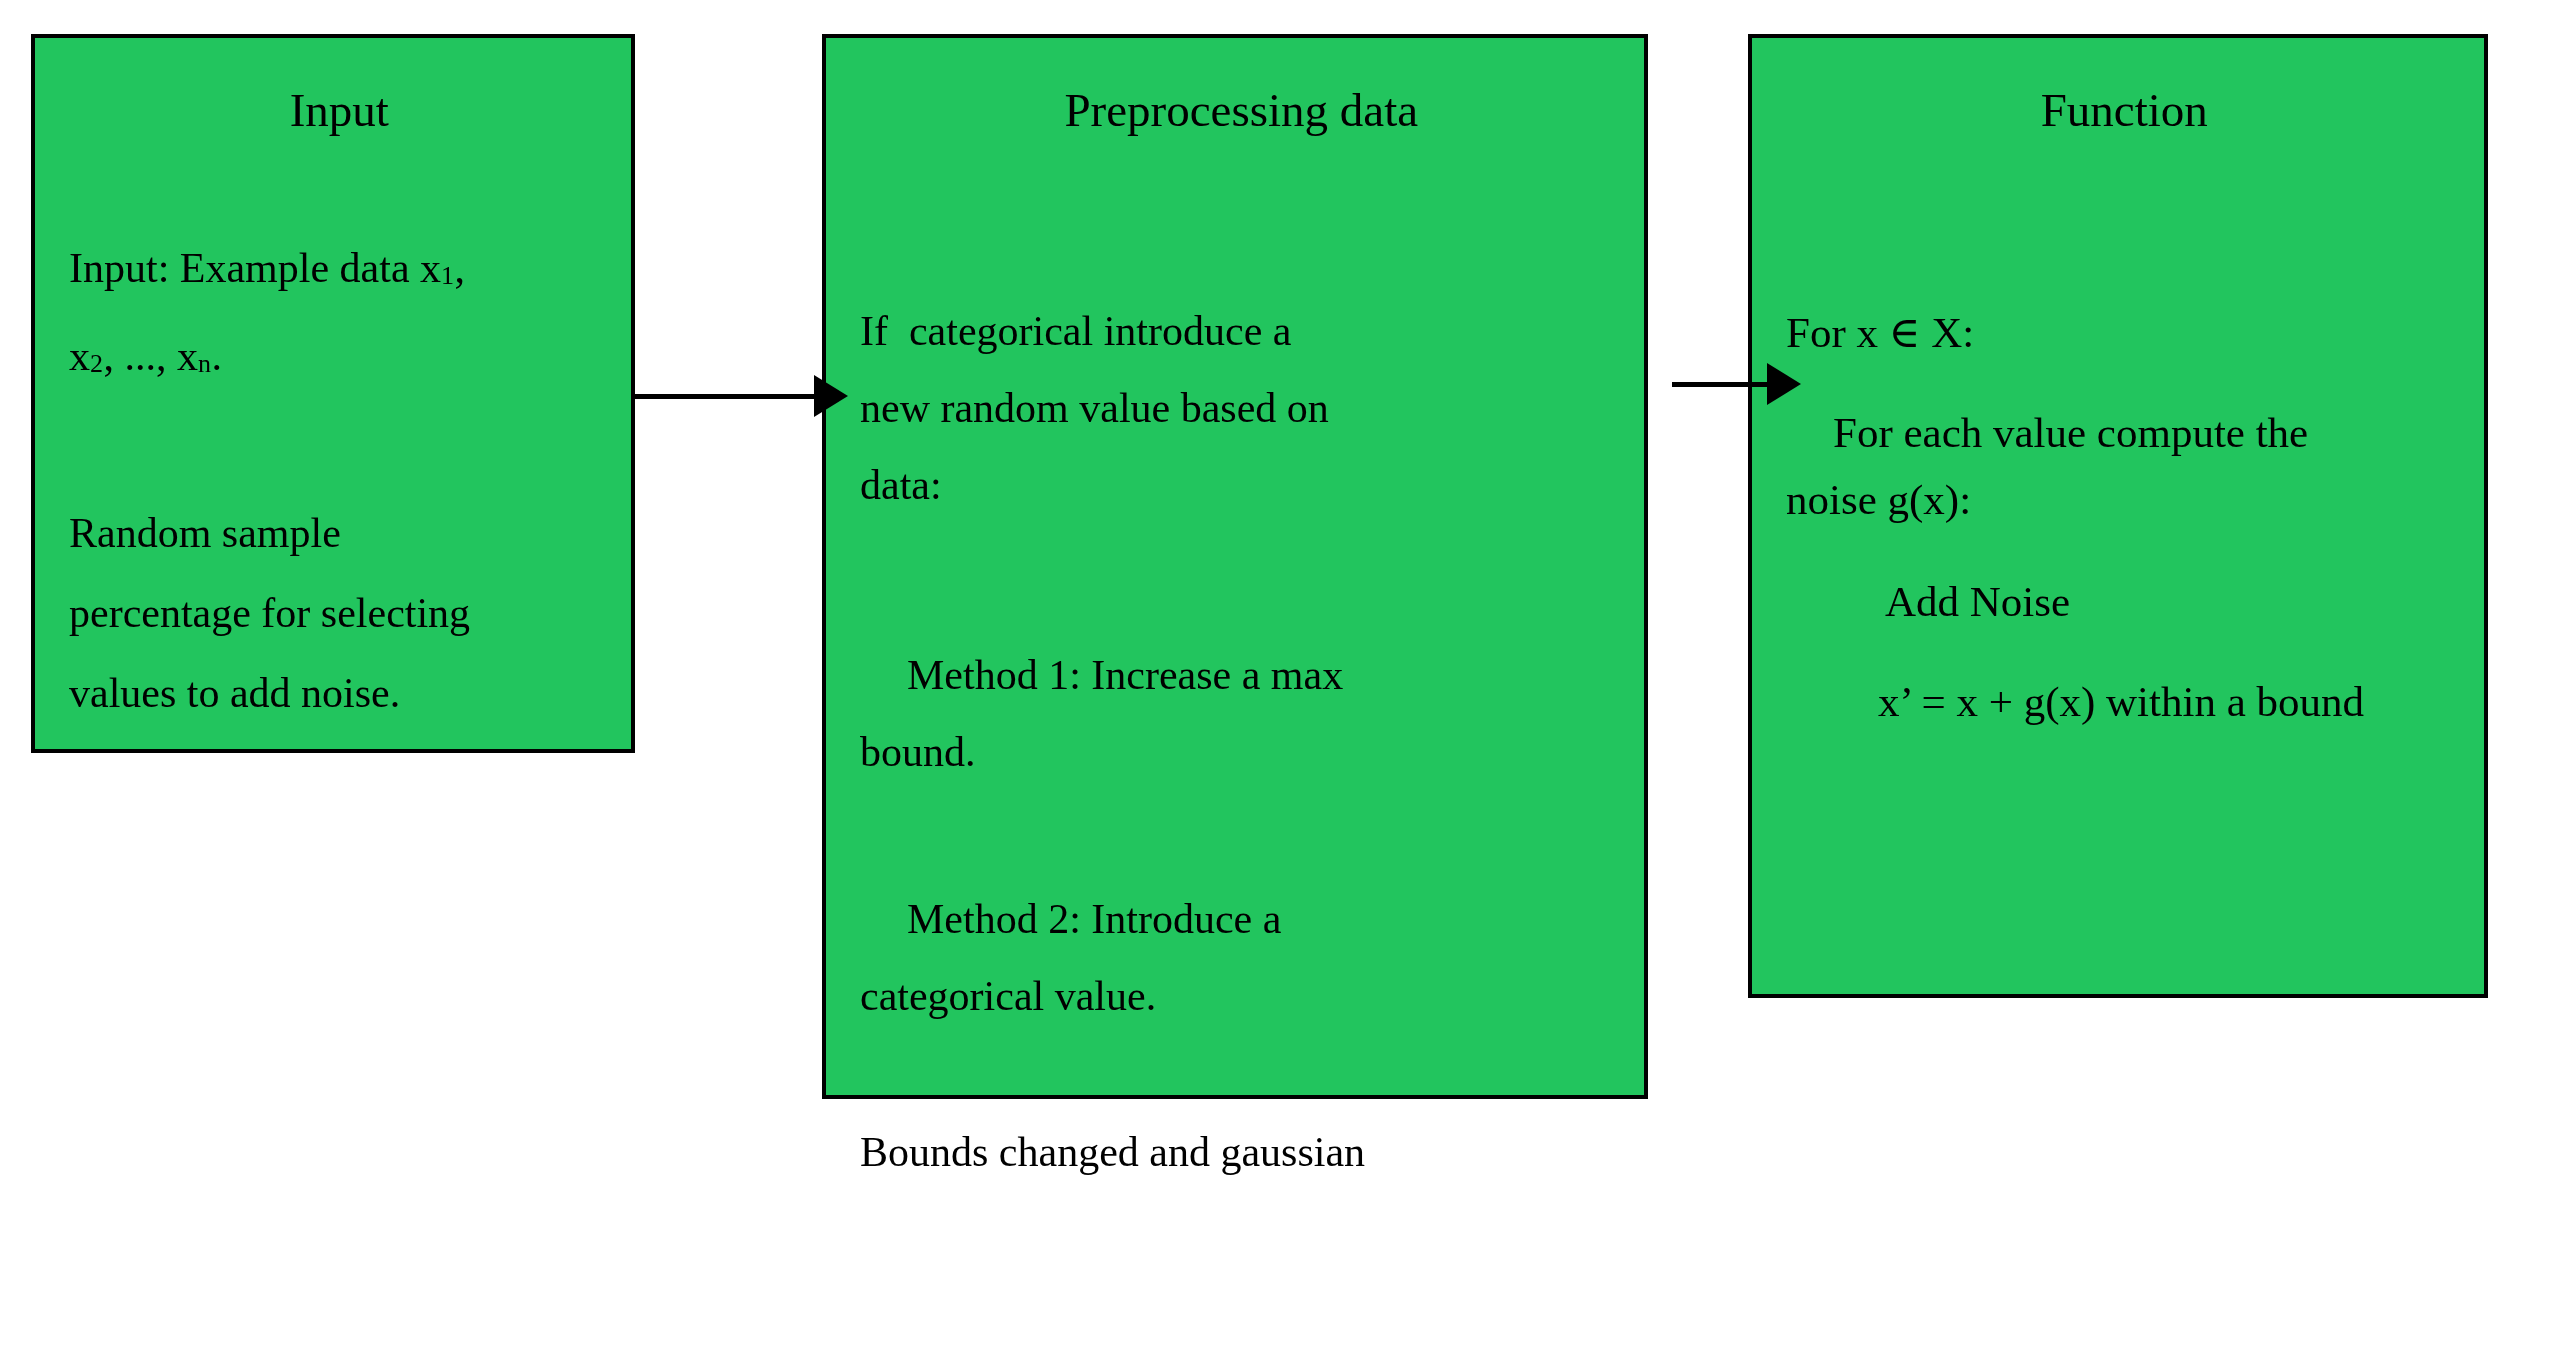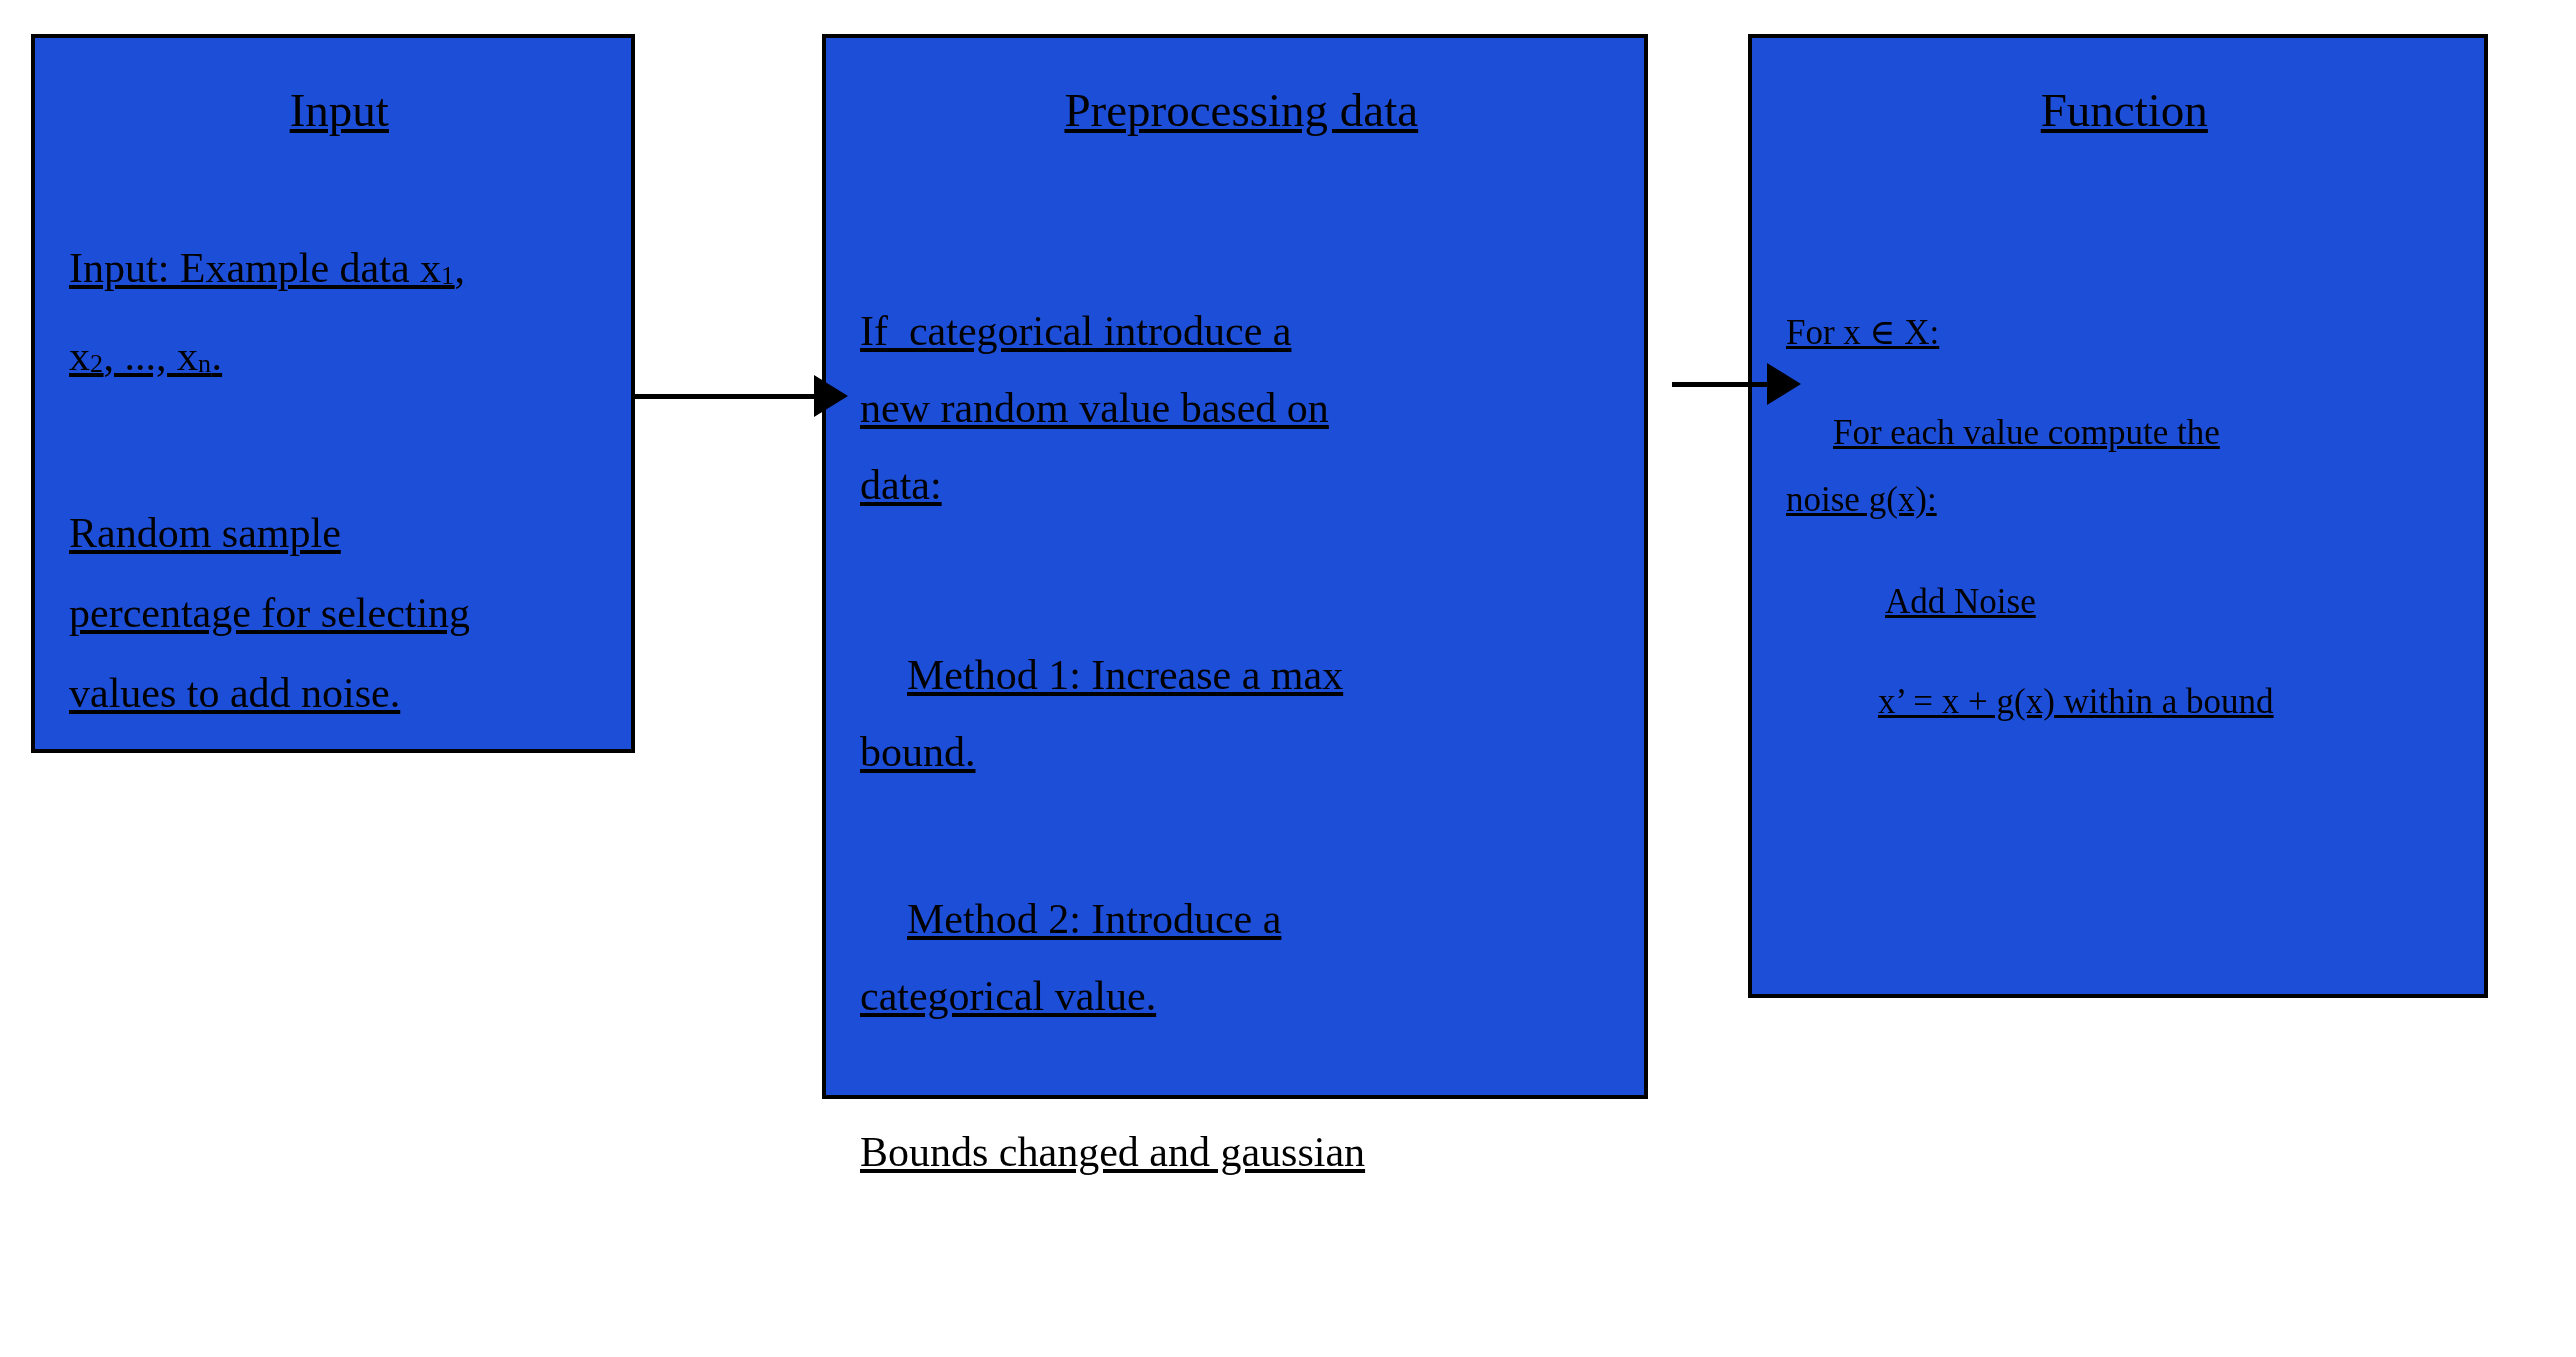--- a/index.html
+++ b/index.html
@@ -8,36 +8,35 @@
     width: 2576px;
     height: 1358px;
     background: #ffffff;
     font-family: "Liberation Serif", "DejaVu Serif", serif;
     color: #000000;
     overflow: hidden;
   }
   .dbox {
     position: absolute;
     box-sizing: border-box;
-    background: #1d4ed8;
+    background: #22c55e;
     border: 4.6px solid #000000;
     padding: 0 21.4px 0 34px;
-    text-decoration: underline;
   }
   .box-title {
     margin-top: 38px;
     text-align: center;
     font-size: 47px;
     line-height: 69px;
     white-space: pre;
   }
   .line { white-space: pre; }
   .b12 .line { font-size: 42px; line-height: 80px; }
   #box-preprocessing .line { line-height: 77px; }
-  .b3 .line { font-size: 35px; line-height: 67px; }
+  .b3 .line { font-size: 43px; line-height: 67px; }
   .sub { font-size: 0.62em; vertical-align: -0.08em; letter-spacing: 0.02em; }
 
   
   #box-input .p1 { margin-top: 83px; }
   #box-input .p2 { margin-top: 89px; }
   #box-preprocessing .p1 { margin-top: 148px; }
   #box-preprocessing .p2 { margin-top: 113px; }
   #box-preprocessing .p3 { margin-top: 90px; }
   #box-preprocessing .p4 { margin-top: 79px; }
   #box-function .p1 { margin-top: 154px; }

